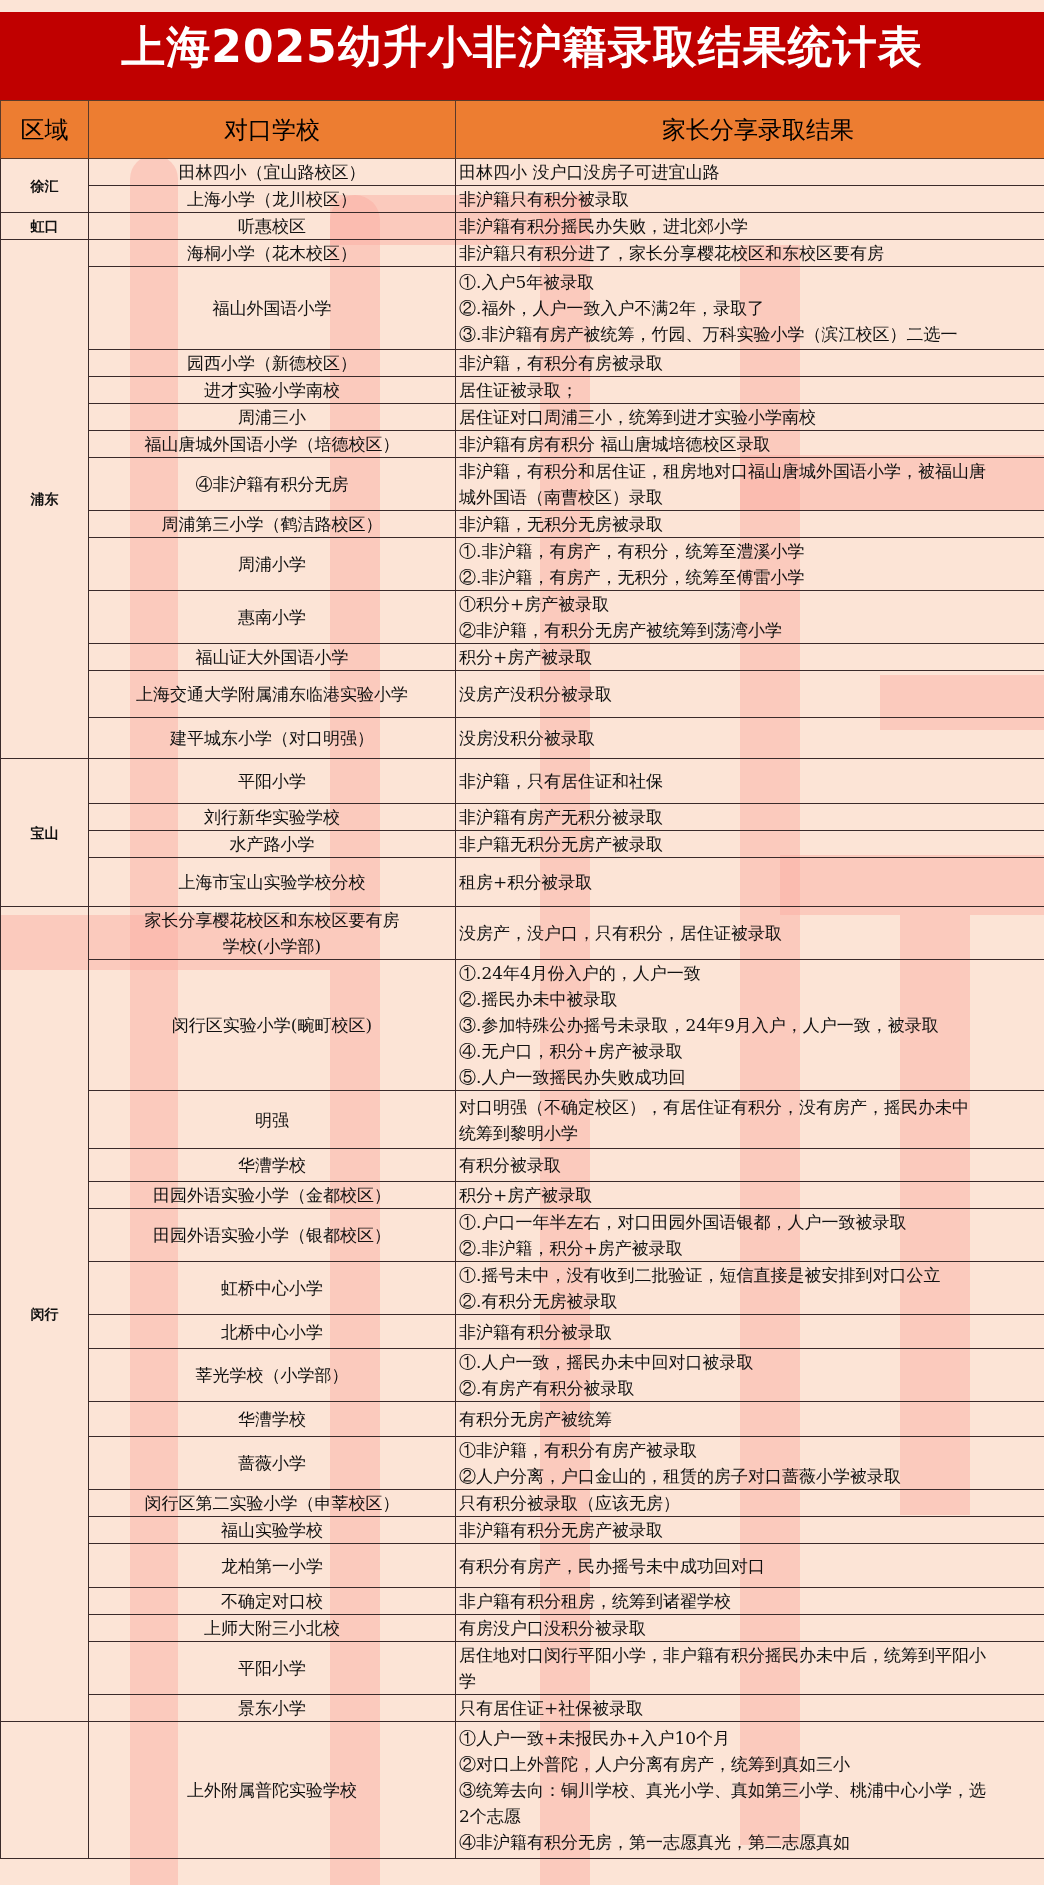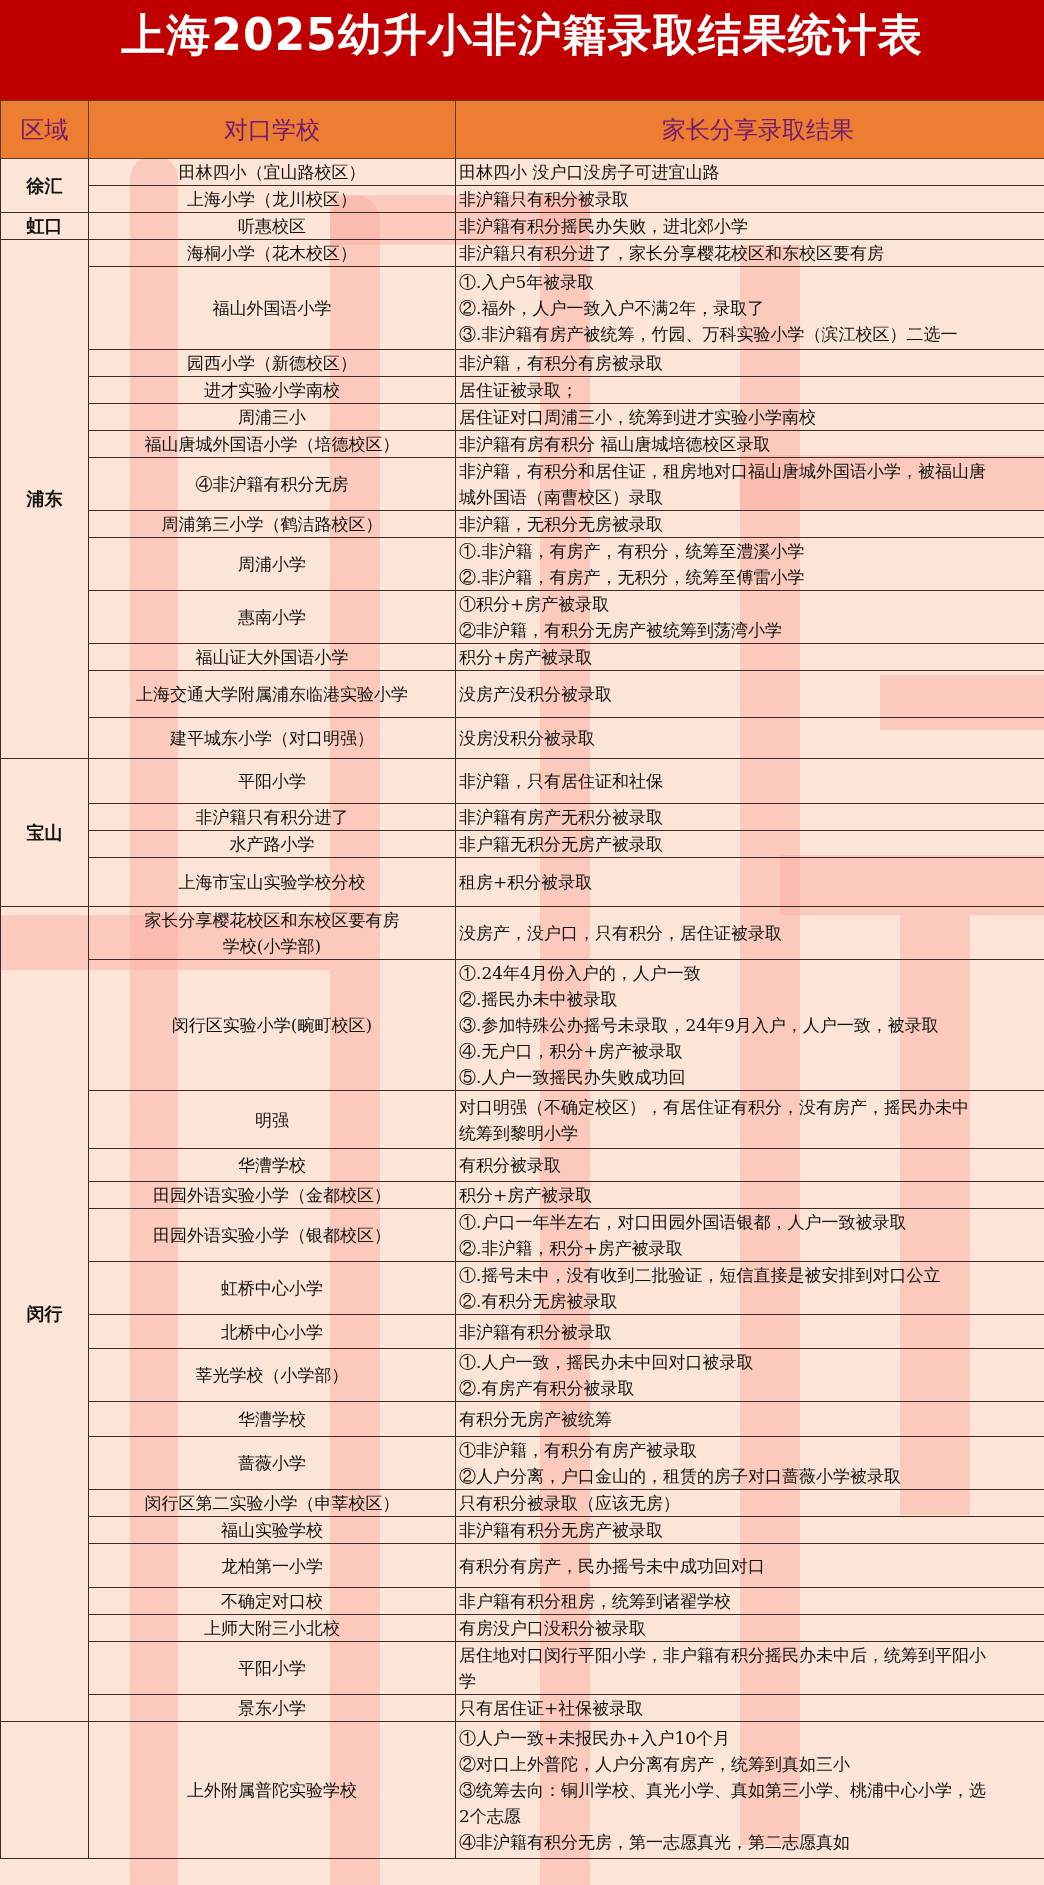--- a/index.html
+++ b/index.html
@@ -1,26 +1,26 @@
 <!DOCTYPE html>
 <html><head>
 <meta charset="utf-8">
 <style>
   html, body { margin:0; padding:0; }
   body { width:1044px; height:1885px; overflow:hidden; background:#fce4d6; font-family:"DejaVu Serif","Liberation Serif",serif; position:relative; }
-  .title-bar { position:absolute; left:0; top:0; width:1044px; height:100px; background:#c00000; color:#fff; display:flex; align-items:center; justify-content:center; }
+  .title-bar { position:absolute; left:0; top:12px; width:1044px; height:100px; background:#c00000; color:#fff; display:flex; align-items:center; justify-content:center; }
   .title-bar h1 { margin:0; margin-top:-30px; font-family:"DejaVu Sans","Liberation Sans",sans-serif; font-weight:bold; font-size:44px; letter-spacing:1px; }
   .watermark { position:absolute; left:0; top:155px; width:1044px; height:1730px; pointer-events:none; z-index:1; overflow:hidden; }
   .wm { position:absolute; background:rgba(250,170,160,0.45); }
   table { position:absolute; left:0; top:100px; border-collapse:collapse; table-layout:fixed; width:1060px; z-index:2; }
   col.c1 { width:88px; } col.c2 { width:367px; } col.c3 { width:605px; }
-  th { background:#ed7d31; color:#701a75; font-weight:normal; font-size:24px; height:55px; border:1.5px solid #5a3a2a; font-family:"DejaVu Serif","Liberation Serif",serif; }
+  th { background:#ed7d31; color:#000000; font-weight:normal; font-size:24px; height:55px; border:1.5px solid #5a3a2a; font-family:"DejaVu Serif","Liberation Serif",serif; }
   th.h3 { text-align:center; }
   td { border:1.5px solid #3a2a2a; font-size:17px; color:#111; padding:0 4px; line-height:26px; background:transparent; white-space:nowrap; overflow:hidden; }
-  td.region { text-align:center; font-weight:bold; font-size:18px; }
+  td.region { text-align:center; font-weight:bold; font-size:14px; }
   td.school { text-align:center; }
   td.result { text-align:left; padding-left:3px; }
   .line { display:block; }
 </style>
 </head>
 <body>
 
 <div class="title-bar">
   <h1>上海2025幼升小非沪籍录取结果统计表</h1>
 </div>
@@ -157,21 +157,21 @@
         </td>
       </tr>
       <tr style="height: 45px;">
         <td class="region" rowspan="4">宝山</td>
         <td class="school">平阳小学</td>
         <td class="result">
           <span class="line">非沪籍，只有居住证和社保</span>
         </td>
       </tr>
       <tr style="height: 26px;">
-        <td class="school">非沪籍只有积分进了</td>
+        <td class="school">刘行新华实验学校</td>
         <td class="result">
           <span class="line">非沪籍有房产无积分被录取</span>
         </td>
       </tr>
       <tr style="height: 26px;">
         <td class="school">水产路小学</td>
         <td class="result">
           <span class="line">非户籍无积分无房产被录取</span>
         </td>
       </tr>

